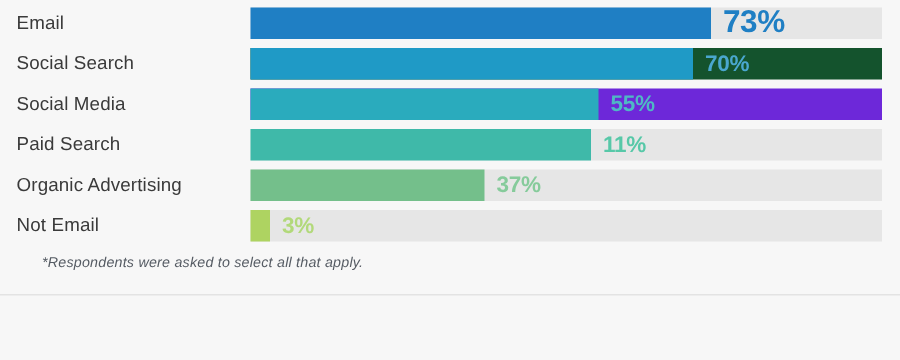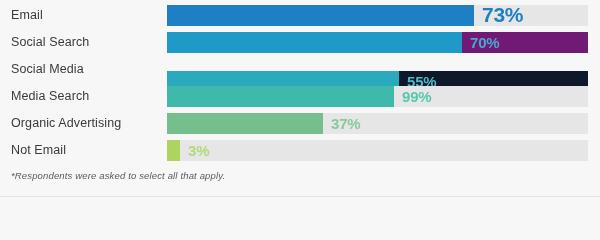--- a/index.html
+++ b/index.html
@@ -71,21 +71,21 @@
     line-height: 20px;
     letter-spacing: -0.3px;
     text-align: right;
   }
   .bar-value.small {
     font-size: 15px;
     letter-spacing: -0.2px;
   }
   #footnote {
     position: absolute;
-    left: 11px;
+    left: 28px;
     top: 170px;
     font-size: 9.5px;
     font-style: italic;
     color: #555b63;
     letter-spacing: 0.15px;
     white-space: nowrap;
   }
 </style>
 </head>
 <body style="background: rgb(247, 247, 247);">
@@ -97,39 +97,39 @@
     <div class="bar-row">
       <div class="row-label">Email</div>
       <div class="bar-track" style="background: rgb(230, 230, 230);">
         <div class="bar-fill" style="width: 307px; background: rgb(31, 127, 196);"></div>
         <div class="bar-value big" style="left: 315px; color: rgb(31, 127, 196);">73%</div>
       </div>
     </div>
 
     <div class="bar-row">
       <div class="row-label">Social Search</div>
-      <div class="bar-track" style="background: #701a75;">
+      <div class="bar-track" style="background: #14532d;">
         <div class="bar-fill" style="width: 295px; background: rgb(31, 154, 198);"></div>
         <div class="bar-value small" style="left: 303px; color: rgb(74, 167, 207);">70%</div>
       </div>
     </div>
 
     <div class="bar-row">
       <div class="row-label">Social Media</div>
-      <div class="bar-track" style="background: #0f172a; margin-top: 12px;">
+      <div class="bar-track" style="background: #6d28d9;">
         <div class="bar-fill" style="width: 232px; background: rgb(42, 171, 189);"></div>
         <div class="bar-value small" style="left: 240px; color: rgb(79, 184, 196);">55%</div>
       </div>
     </div>
 
     <div class="bar-row">
-      <div class="row-label">Media Search</div>
+      <div class="row-label">Paid Search</div>
       <div class="bar-track" style="background: rgb(230, 230, 230);">
         <div class="bar-fill" style="width: 227px; background: rgb(63, 185, 169);"></div>
-        <div class="bar-value small" style="left: 235px; color: rgb(87, 200, 168);">99%</div>
+        <div class="bar-value small" style="left: 235px; color: rgb(87, 200, 168);">11%</div>
       </div>
     </div>
 
     <div class="bar-row">
       <div class="row-label">Organic Advertising</div>
       <div class="bar-track" style="background: rgb(230, 230, 230);">
         <div class="bar-fill" style="width: 156px; background: rgb(116, 191, 139);"></div>
         <div class="bar-value small" style="left: 164px; color: rgb(134, 203, 155);">37%</div>
       </div>
     </div>

